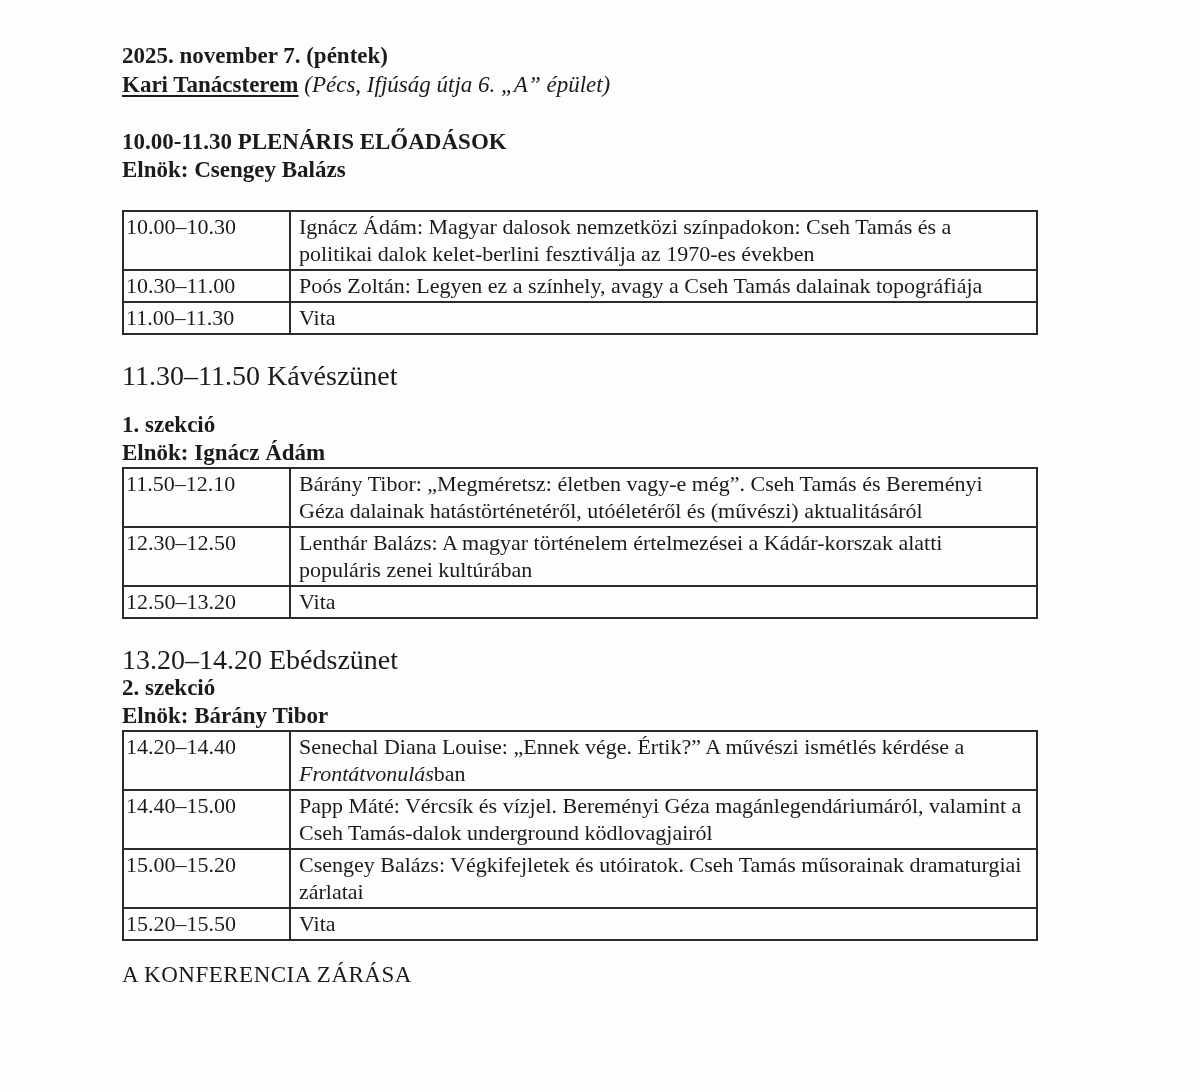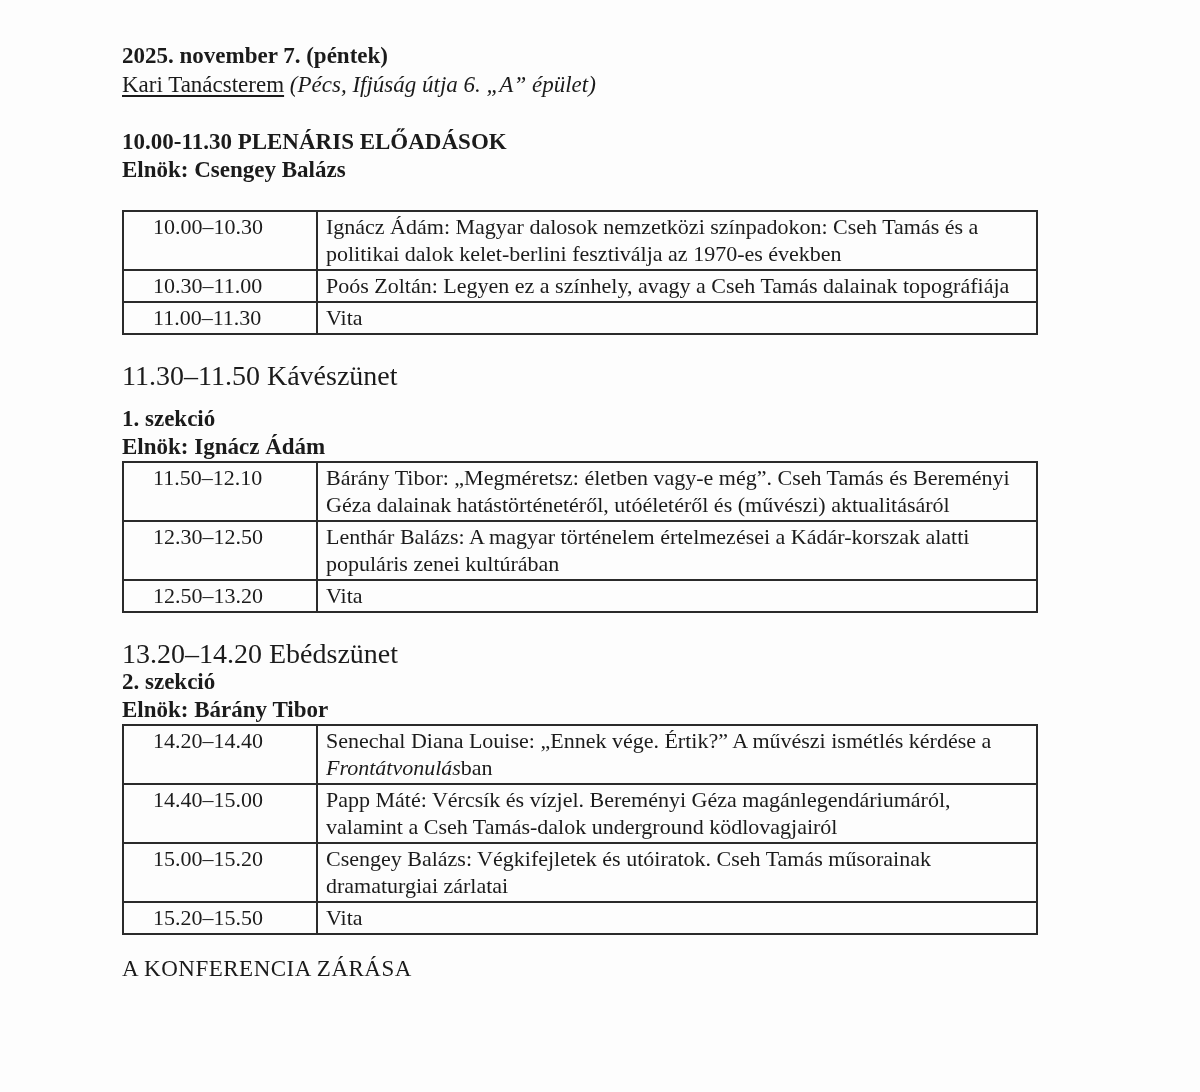--- a/index.html
+++ b/index.html
@@ -26,21 +26,21 @@
   .date-heading {
     font-size: 23px;
     font-weight: bold;
     line-height: 28px;
   }
   .venue-line {
     font-size: 23px;
     line-height: 30px;
   }
   .venue-name {
-    font-weight: normal;
+    font-weight: bold;
     text-decoration: underline;
     text-underline-offset: 3px;
   }
   .venue-address {
     font-style: italic;
   }
   .block-heading {
     font-size: 23px;
     font-weight: bold;
     line-height: 28px;
@@ -54,33 +54,33 @@
     font-size: 22px;
   }
   table.schedule td {
     border: 2px solid #2b2b2b;
     vertical-align: top;
     line-height: 27px;
     padding: 1px 8px 2px 10px;
   }
   table.schedule td.time-cell {
     width: 155px;
-    padding-left: 29px;
+    padding-left: 2px;
     white-space: nowrap;
   }
   table.schedule td.title-cell {
     padding-left: 8px;
   }
   .tbl-plenary { margin-top: 26px; }
   .break-note {
     font-size: 28px;
     line-height: 28px;
     margin-top: 27px;
   }
-  .section-heading { margin-top: 15px; }
+  .section-heading { margin-top: 21px; }
   .section2-heading { }
   .closing-heading {
     margin-top: 20px;
     font-size: 23px;
     line-height: 28px;
     letter-spacing: 0.5px;
   }
 </style>
 </head>
 <body>

